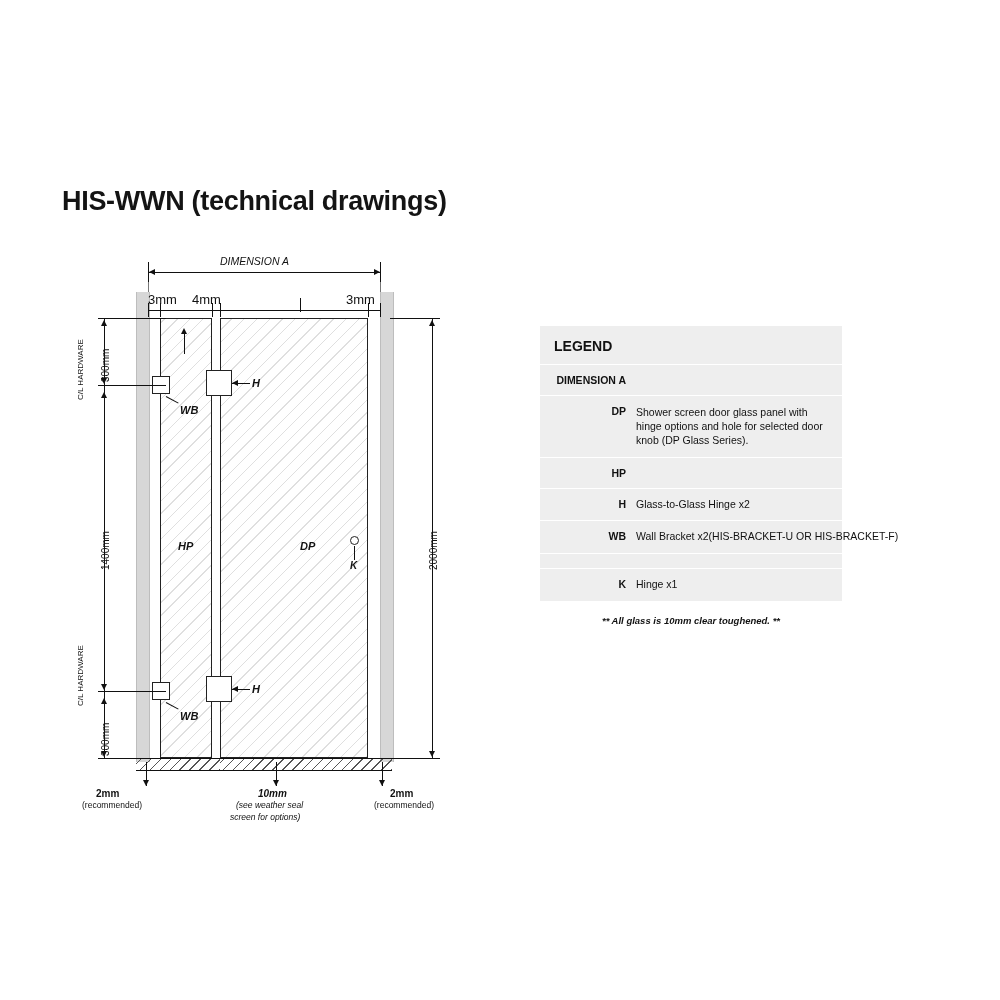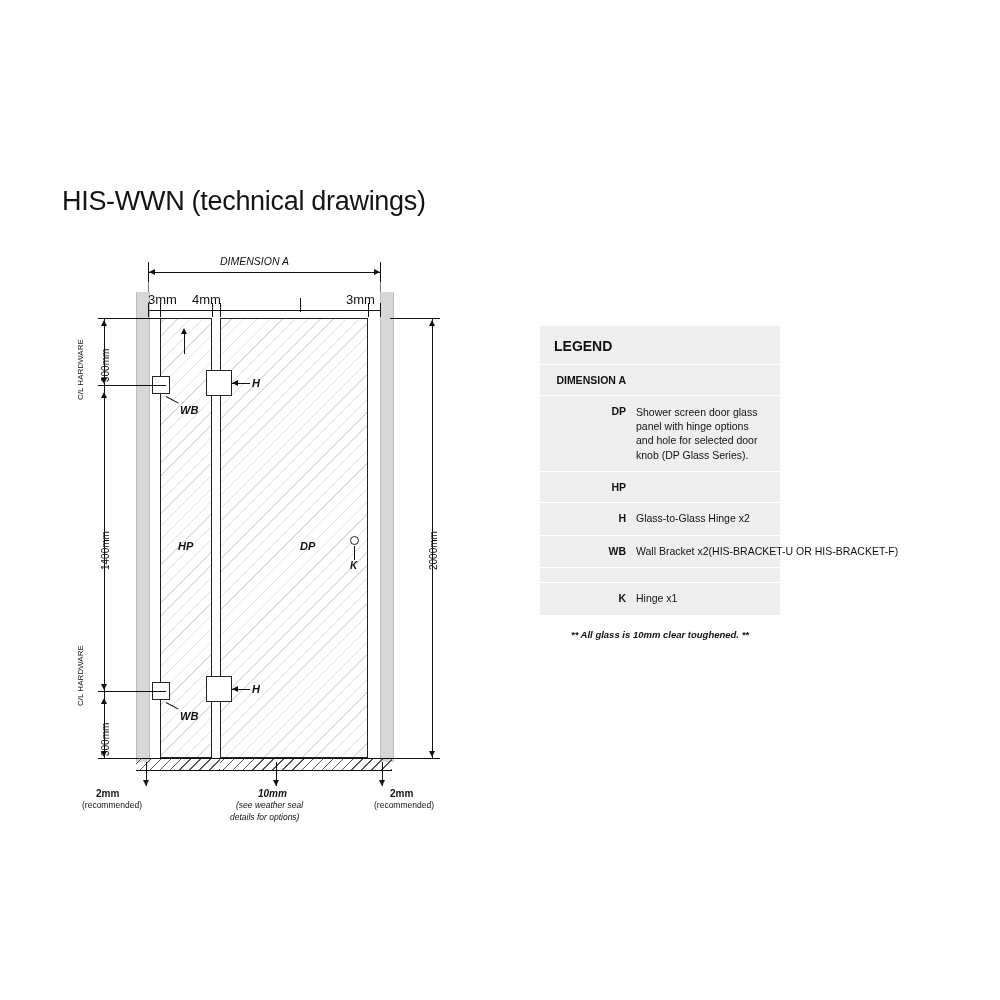--- a/index.html
+++ b/index.html
@@ -15,21 +15,21 @@
     color: #111;
     overflow: hidden;
   }
 
   
   #page-title {
     position: absolute;
     left: 62px;
     top: 186px;
     font-size: 27px;
-    font-weight: normal;
+    font-weight: bold;
     letter-spacing: -0.3px;
     color: #141414;
   }
 
   
   #drawing {
     position: absolute;
     left: 60px;
     top: 240px;
     width: 420px;
@@ -124,21 +124,21 @@
         rgba(255,255,255,0) 1px,
         rgba(255,255,255,0) 7px
       );
   }
 
   
   #legend {
     position: absolute;
     left: 540px;
     top: 326px;
-    width: 240px;
+    width: 302px;
     background: #eeeeee;
     font-size: 11px;
   }
   #legend .legend-title {
     padding: 12px 14px 10px 14px;
     font-size: 14px;
     font-weight: bold;
     color: #111;
   }
   .legend-row {
@@ -283,21 +283,21 @@
   <div class="vline" style="left:216px; top:522px; height:24px;"></div>
   <div class="arrowhead-dn" style="left:213px; top:540px;"></div>
   <div class="vline" style="left:322px; top:522px; height:24px;"></div>
   <div class="arrowhead-dn" style="left:319px; top:540px;"></div>
 
   <div class="lbl bold" style="left:36px; top:548px; font-size:10px;">2mm</div>
   <div class="lbl" style="left:22px; top:560px; font-size:8.5px;">(recommended)</div>
 
   <div class="lbl bold italic" style="left:198px; top:548px; font-size:10px;">10mm</div>
   <div class="lbl italic" style="left:176px; top:560px; font-size:8.5px;">(see weather seal</div>
-  <div class="lbl italic" style="left:170px; top:572px; font-size:8.5px;">details for options)</div>
+  <div class="lbl italic" style="left:170px; top:572px; font-size:8.5px;">screen for options)</div>
 
   <div class="lbl bold" style="left:330px; top:548px; font-size:10px;">2mm</div>
   <div class="lbl" style="left:314px; top:560px; font-size:8.5px;">(recommended)</div>
 </div>
 
 <div id="legend">
   <div class="legend-title">LEGEND</div>
 
   <div class="legend-row tall">
     <div class="legend-key">DIMENSION A</div>

